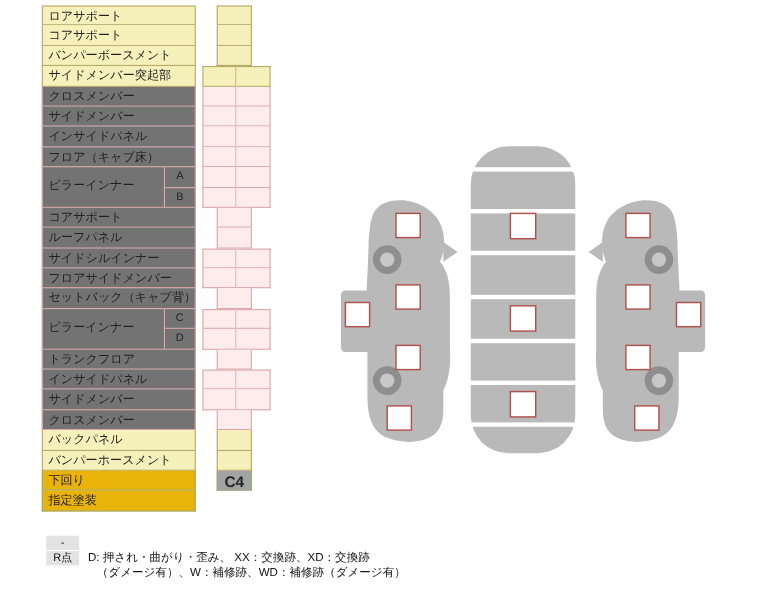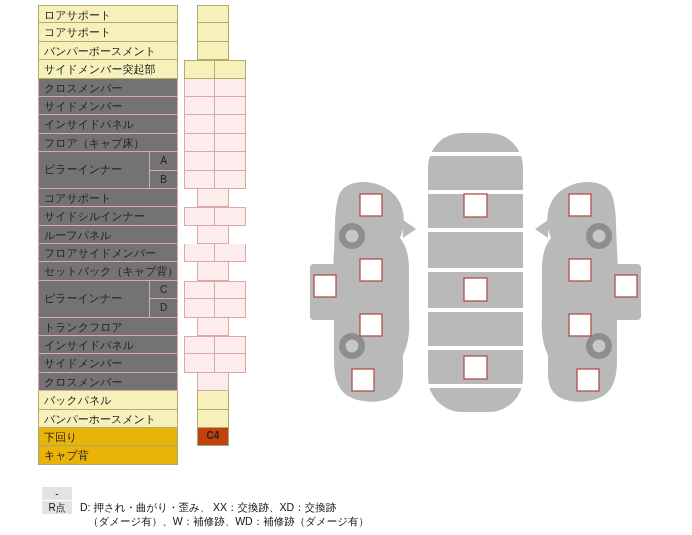--- a/index.html
+++ b/index.html
@@ -38,21 +38,21 @@
   .cg.two .cell, .cgrow .cell { width:31px; }
   .cell + .cell { border-left:none; }
   .table > * + * .cell { border-top-width:0; }
   .cg.kt .cell, .cgrow.kt .cell { border-top-width:1px; border-top-style:solid; }
 
   
   .y { background:#f6f0bb; border-color:#b5aa6a; }
   .p { background:#737373; border-color:#dba8a8; }
   .g { background:#eab308; border-color:#9aab82; }
   .cell.p { background:#fcecec; }
-  .cell.c4 { background:#c2410c; font-size:10px; font-weight:bold; text-align:center; padding-top:2px; color:#222; }
+  .cell.c4 { background:#a3a3a3; font-size:14px; font-weight:bold; text-align:center; padding-top:2px; color:#222; }
 
   
   .diagram { position:absolute; left:292px; top:118px; width:380px; height:310px; }
 
   
   .legend { position:absolute; left:42px; top:487px; font-size:10.5px; color:#111; }
   .lline { display:flex; line-height:13px; margin-bottom:1px; white-space:nowrap; }
   .lkey { display:inline-block; width:30px; background:#e3e3e3; text-align:center; font-size:10px; margin-right:8px; flex:0 0 auto; }
   .lline.cont { padding-left:46px; }
 </style>
@@ -144,30 +144,30 @@
 
     <div class="row">
         <div class="lbl p">コアサポート</div>
         <div class="cg one">
           <span class="cell p"></span>
         </div>
       </div>
 
 
     <div class="row">
+        <div class="lbl p">ルーフパネル</div>
+        <div class="cg one">
+          <span class="cell p"></span>
+        </div>
+      </div>
+
+    <div class="row">
         <div class="lbl p">サイドシルインナー</div>
         <div class="cg two kt">
           <span class="cell p"></span>
-          <span class="cell p"></span>
-        </div>
-      </div>
-
-    <div class="row">
-        <div class="lbl p">ルーフパネル</div>
-        <div class="cg one">
           <span class="cell p"></span>
         </div>
       </div>
 
     <div class="row">
         <div class="lbl p">フロアサイドメンバー</div>
         <div class="cg two">
           <span class="cell p"></span>
           <span class="cell p"></span>
         </div>
@@ -243,21 +243,21 @@
       </div>
 
     <div class="row">
         <div class="lbl g">下回り</div>
         <div class="cg one">
           <span class="cell g c4">C4</span>
         </div>
       </div>
 
     <div class="row">
-        <div class="lbl g">キャブ背</div>
+        <div class="lbl g">指定塗装</div>
       </div>
 
   </div>
 
   <div class="diagram">
     <svg viewBox="0 0 380 310" width="380" height="310">
 
       <g>
         <rect x="136" y="15" width="95" height="279" rx="34" fill="#b9b9b9"></rect>
         <g fill="#ffffff">

